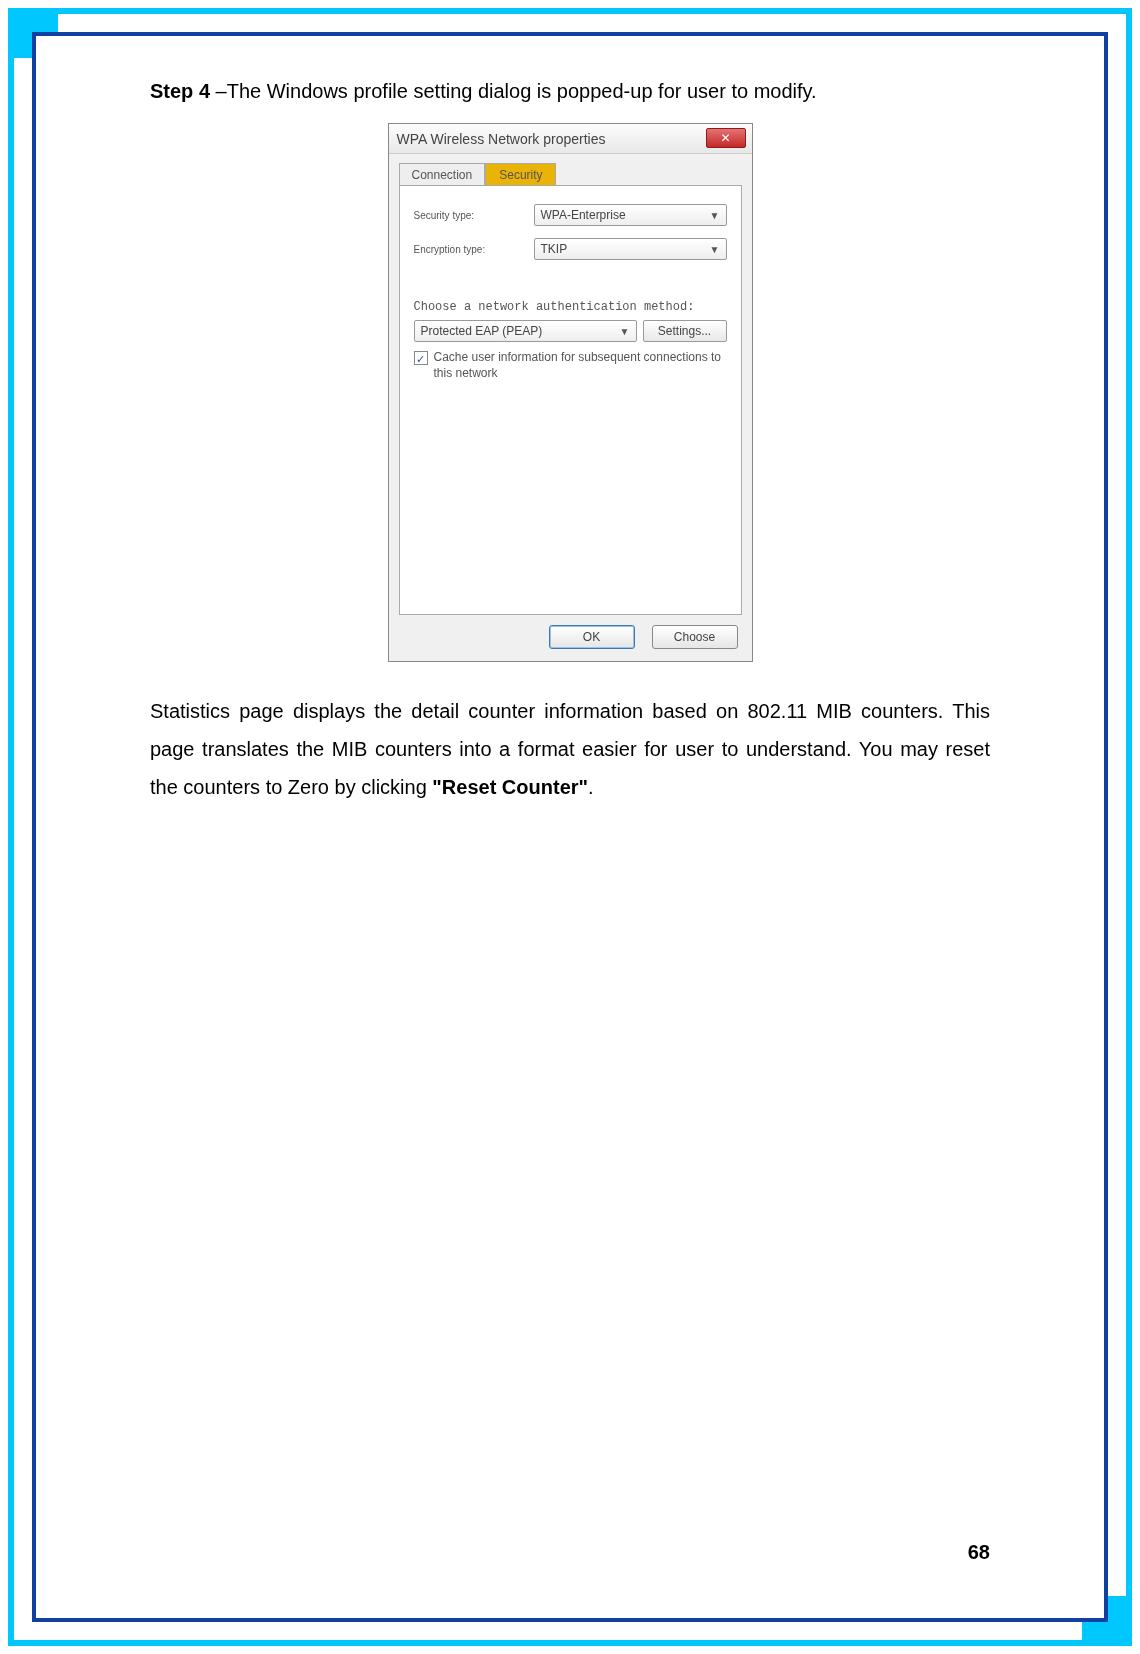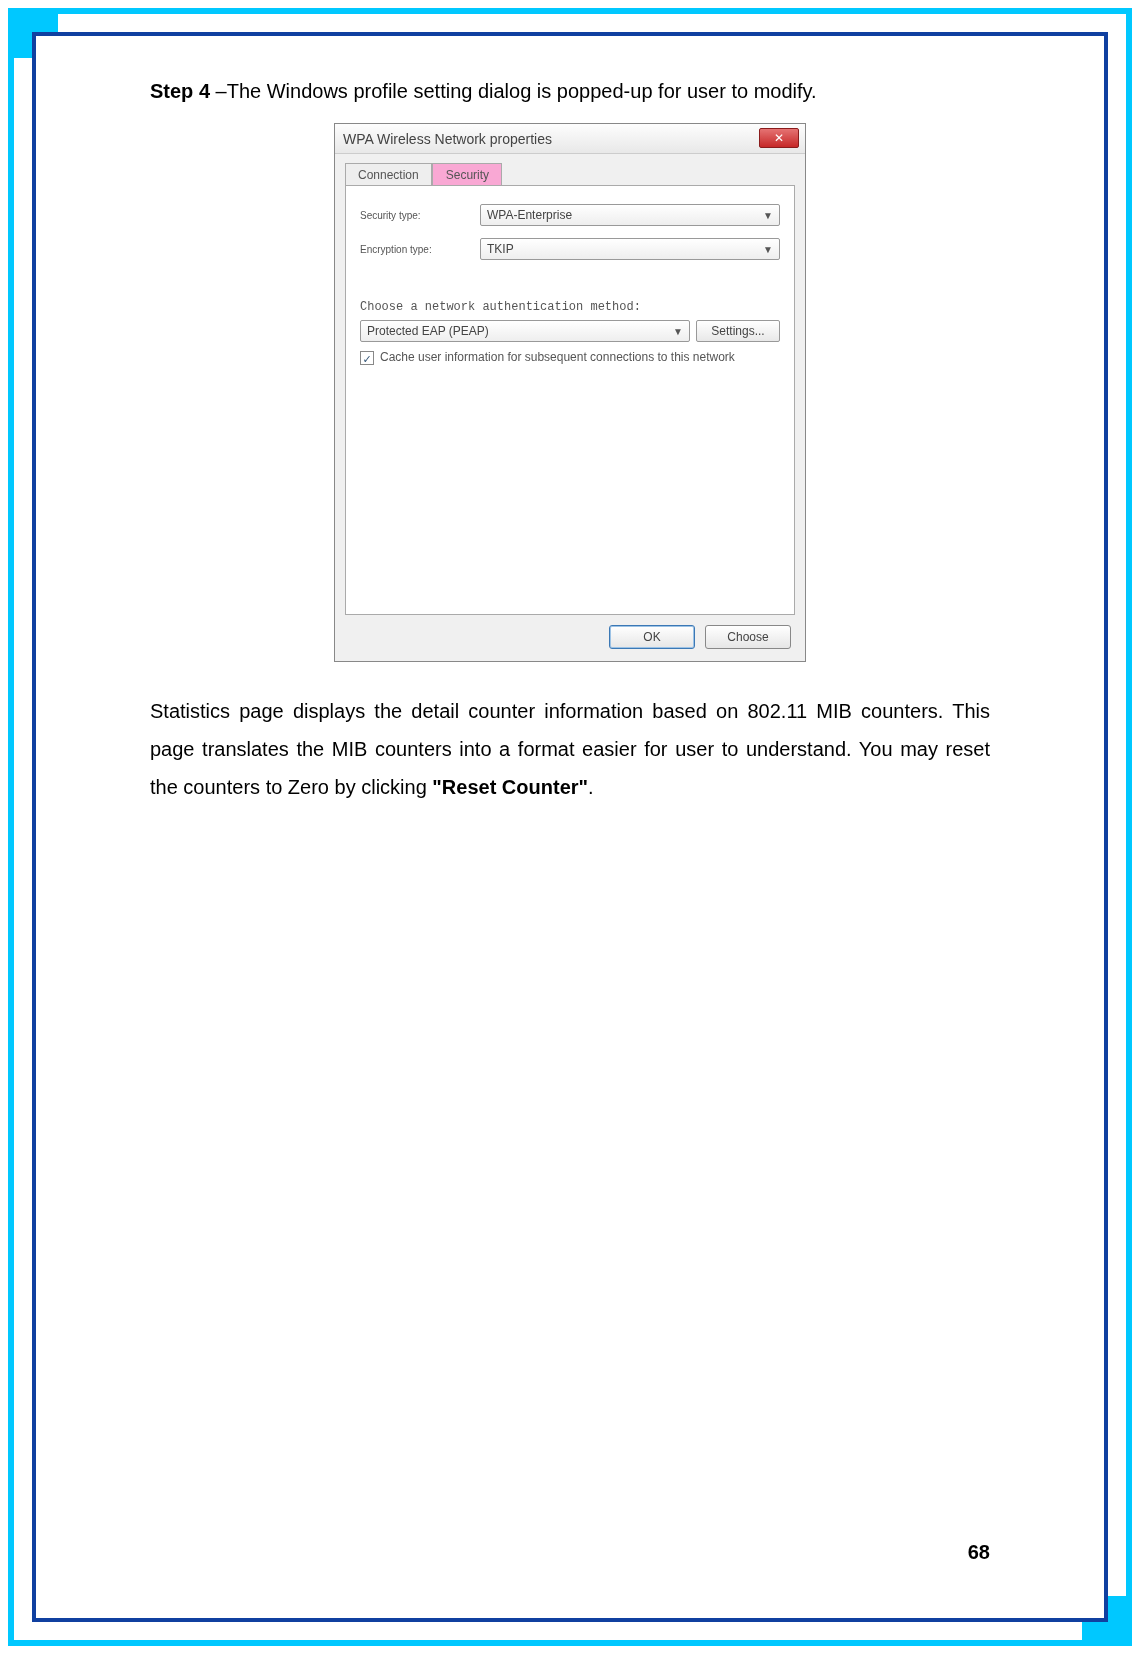--- a/index.html
+++ b/index.html
@@ -34,21 +34,21 @@
     top: 80px; left: 150px; right: 150px; bottom: 80px;
   }
   .step-line {
     font-size: 20px;
     color: #000;
     margin-bottom: 20px;
   }
   .step-line .bold { font-weight: bold; }
   
   .dialog {
-    width: 472px;
+    width: 365px;
     margin: 0 auto 30px auto;
     border: 1px solid #888;
     background: #f0f0f0;
     font-family: "Segoe UI", Tahoma, sans-serif;
     font-size: 13px;
     color: #555;
     filter: blur(0.4px);
   }
   .dialog-titlebar {
     height: 30px;
@@ -80,21 +80,21 @@
     padding: 4px 12px;
     border: 1px solid #aaa;
     border-bottom: none;
     background: #eee;
     font-size: 12px;
     color: #555;
     position: relative;
     top: 1px;
     text-align: center;
   }
-  .tab.active { background: #f9a8d4; padding-left: 13px; }
+  .tab.active { background: #eab308; padding-left: 13px; }
   .dialog-body {
     border: 1px solid #aaa;
     background: #fff;
     margin: 0 10px 0 10px;
     padding: 18px 14px 220px 14px;
     position: relative;
     min-height: 430px;
   }
   .field-row {
     display: flex;
@@ -147,21 +147,21 @@
     position: relative;
     top: 1px;
     text-align: center;
     font-size: 11px;
     color: #357;
   }
   .dialog-footer {
     padding: 10px 14px 12px 14px;
     display: flex;
     justify-content: flex-end;
-    gap: 10px;
+    gap: 17px;
   }
   .dlg-btn {
     width: 86px; height: 24px;
     border: 1px solid #888;
     background: linear-gradient(#fff,#e6e6e6);
     font-size: 12px; color: #444;
     border-radius: 3px;
     display:flex;align-items:center;justify-content:center;
   }
   .dlg-btn.primary { border-color: #3b78b5; box-shadow: 0 0 0 1px #9cc2e5 inset; }

